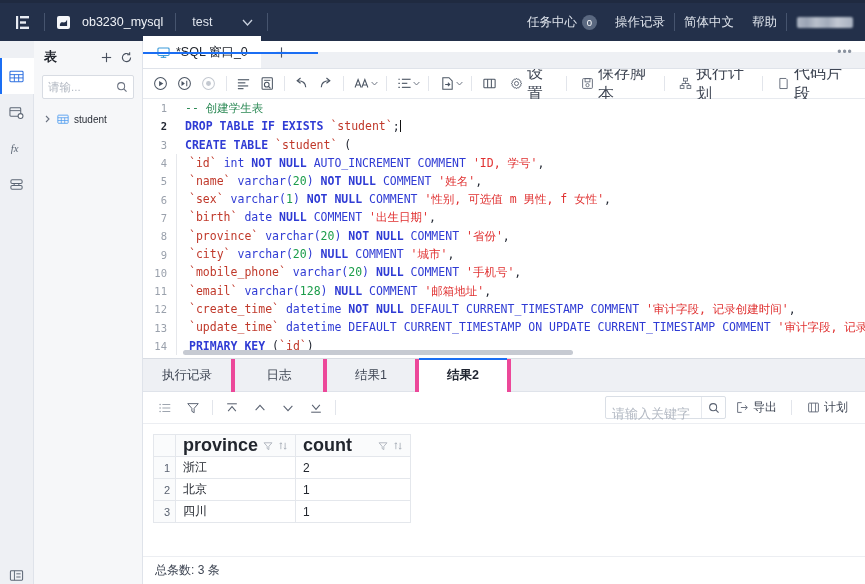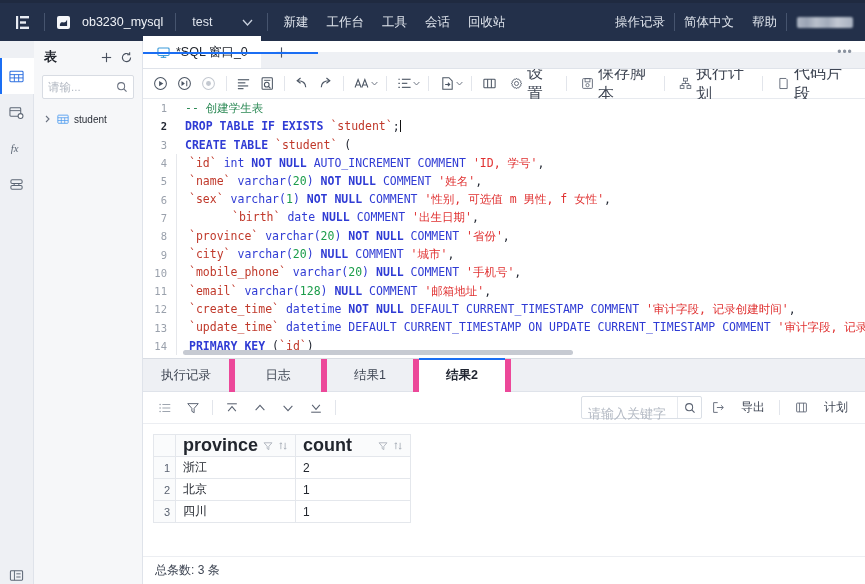--- a/index.html
+++ b/index.html
@@ -158,37 +158,37 @@
   .hscroll i{ display:block; height:5px; border-radius:3px; background:#c6cad2; width:390px; }
 
   
   .results{
     position:absolute; left:0; bottom:0; width:722px; height:226px; background:#fff;
     border-top:1px solid #d8dce3;
   }
   .rtabs{ height:33px; display:flex; background:#eef0f4; border-bottom:1px solid #dfe3ea;}
   .rtab{
     width:92px; display:flex; align-items:center; justify-content:center;
-    font-size:12.5px; color:#3f4654; border-right:6px solid #ec4899; height:33px; position:relative;
+    font-size:12.5px; color:#3f4654; border-right:4px solid #ec4899; height:33px; position:relative;
   }
   .rtab.active{ background:#fff; color:#1f2430; font-weight:bold; }
   .rtab.active:before{ content:""; position:absolute;left:0;right:0;top:-1px;height:2px;background:#1b6ef3;}
 
   .rtools{ height:32px; display:flex; align-items:center; padding:0 8px; border-bottom:1px solid #eceef2;}
   .rtool{ width:28px;height:26px;display:flex;align-items:center;justify-content:center;color:#5a6271;}
   .rsearch{
     margin-left:auto; display:flex; align-items:center; height:23px; border:1px solid #dadfe6; border-radius:2px;
   }
   .rsearch input{
     border:0;outline:0;width:95px;height:21px;padding:0 6px;font-size:13px;color:#333;
     font-family:inherit;background:transparent;margin-top:12px;
   }
   .rsearch input::placeholder{ color:#b3b9c3; }
   .rsearch .s-ico{ width:24px;height:21px;display:flex;align-items:center;justify-content:center;color:#5a6271;border-left:1px solid #e6e9ee;}
-  .rbtn{ display:flex;align-items:center;gap:16px;padding:0 9px;height:26px;font-size:12px;color:#3f4654;}
+  .rbtn{ display:flex;align-items:center;gap:4px;padding:0 9px;height:26px;font-size:12px;color:#3f4654;}
   .rbtn .bi{ width:14px;height:14px;display:flex;align-items:center;justify-content:center;color:#5a6271;}
 
   
   .grid{ padding:10px 0 0 10px; }
   table.gt{ border-collapse:collapse; font-size:12px; color:#22262e; }
   table.gt th, table.gt td{
     border:1px solid #e4e7ec; height:22px; padding:0 7px; text-align:left; font-weight:normal;
   }
   table.gt th{ background:#fafbfc; font-weight:bold; font-size:18px; }
   table.gt th.rownum, table.gt td.rownum{
@@ -229,29 +229,26 @@
     </div>
     <div class="tb-sep"></div>
     <div class="tb-test">test</div>
     <div class="tb-caret">
       <svg width="11" height="7" viewBox="0 0 11 7">
           <path d="M1 1 L5.5 6 L10 1" stroke="#c9d1de" stroke-width="1.3" fill="none"></path>
         </svg>
     </div>
     <div class="tb-sep"></div>
 
-    <div class="tb-menus">
-      <div class="tb-item">新建</div>
-      <div class="tb-item">工作台</div>
-      <div class="tb-item">工具</div>
-      <div class="tb-item">会话</div>
-      <div class="tb-item">回收站</div>
-    </div>
 
     <div class="tb-right">
+      <div class="tb-item">
+        <span>任务中心</span>
+        <span class="badge-count">0</span>
+      </div>
       <div class="tb-item">操作记录</div>
       <div class="tb-sep"></div>
       <div class="tb-item">简体中文</div>
       <div class="tb-item">帮助</div>
       <div class="tb-sep"></div>
       <div class="user-blur"></div>
     </div>
   </div>
 
   <div class="rail">
@@ -517,21 +514,21 @@
     </div>
 
     <div class="code">
       <div id="code-lines">
           <div class="cline"><div class="gut">1</div><div class="cbar none"></div><div class="ctext"><span class="cm">-- 创建学生表</span></div></div>
           <div class="cline"><div class="gut cur">2</div><div class="cbar none"></div><div class="ctext"><span class="kw">DROP TABLE IF EXISTS </span><span class="id">`student`</span><span class="pl">;</span><span class="caret-bar"></span></div></div>
           <div class="cline"><div class="gut">3</div><div class="cbar none"></div><div class="ctext"><span class="kw">CREATE TABLE </span><span class="id">`student`</span><span class="pl"> (</span></div></div>
           <div class="cline"><div class="gut">4</div><div class="cbar"></div><div class="ctext" style="padding-left: 6px;"><span class="id">`id`</span><span class="kw2"> int </span><span class="kw">NOT NULL </span><span class="kw2">AUTO_INCREMENT COMMENT </span><span class="str">'ID, 学号'</span><span class="pl">,</span></div></div>
           <div class="cline"><div class="gut">5</div><div class="cbar"></div><div class="ctext" style="padding-left: 6px;"><span class="id">`name`</span><span class="kw2"> varchar(</span><span class="num">20</span><span class="kw2">) </span><span class="kw">NOT NULL </span><span class="kw2">COMMENT </span><span class="str">'姓名'</span><span class="pl">,</span></div></div>
           <div class="cline"><div class="gut">6</div><div class="cbar"></div><div class="ctext" style="padding-left: 6px;"><span class="id">`sex`</span><span class="kw2"> varchar(</span><span class="num">1</span><span class="kw2">) </span><span class="kw">NOT NULL </span><span class="kw2">COMMENT </span><span class="str">'性别, 可选值 m 男性, f 女性'</span><span class="pl">,</span></div></div>
-          <div class="cline"><div class="gut">7</div><div class="cbar"></div><div class="ctext" style="padding-left: 6px; margin-left: 43px;"><span class="id">`birth`</span><span class="kw2"> date </span><span class="kw">NULL </span><span class="kw2">COMMENT </span><span class="str">'出生日期'</span><span class="pl">,</span></div></div>
+          <div class="cline"><div class="gut">7</div><div class="cbar"></div><div class="ctext" style="padding-left: 6px;"><span class="id">`birth`</span><span class="kw2"> date </span><span class="kw">NULL </span><span class="kw2">COMMENT </span><span class="str">'出生日期'</span><span class="pl">,</span></div></div>
           <div class="cline"><div class="gut">8</div><div class="cbar"></div><div class="ctext" style="padding-left: 6px;"><span class="id">`province`</span><span class="kw2"> varchar(</span><span class="num">20</span><span class="kw2">) </span><span class="kw">NOT NULL </span><span class="kw2">COMMENT </span><span class="str">'省份'</span><span class="pl">,</span></div></div>
           <div class="cline"><div class="gut">9</div><div class="cbar"></div><div class="ctext" style="padding-left: 6px;"><span class="id">`city`</span><span class="kw2"> varchar(</span><span class="num">20</span><span class="kw2">) </span><span class="kw">NULL </span><span class="kw2">COMMENT </span><span class="str">'城市'</span><span class="pl">,</span></div></div>
           <div class="cline"><div class="gut">10</div><div class="cbar"></div><div class="ctext" style="padding-left: 6px;"><span class="id">`mobile_phone`</span><span class="kw2"> varchar(</span><span class="num">20</span><span class="kw2">) </span><span class="kw">NULL </span><span class="kw2">COMMENT </span><span class="str">'手机号'</span><span class="pl">,</span></div></div>
           <div class="cline"><div class="gut">11</div><div class="cbar"></div><div class="ctext" style="padding-left: 6px;"><span class="id">`email`</span><span class="kw2"> varchar(</span><span class="num">128</span><span class="kw2">) </span><span class="kw">NULL </span><span class="kw2">COMMENT </span><span class="str">'邮箱地址'</span><span class="pl">,</span></div></div>
           <div class="cline"><div class="gut">12</div><div class="cbar"></div><div class="ctext" style="padding-left: 6px;"><span class="id">`create_time`</span><span class="kw2"> datetime </span><span class="kw">NOT NULL </span><span class="kw2">DEFAULT CURRENT_TIMESTAMP COMMENT </span><span class="str">'审计字段, 记录创建时间'</span><span class="pl">,</span></div></div>
           <div class="cline"><div class="gut">13</div><div class="cbar"></div><div class="ctext" style="padding-left: 6px;"><span class="id">`update_time`</span><span class="kw2"> datetime DEFAULT CURRENT_TIMESTAMP ON UPDATE CURRENT_TIMESTAMP COMMENT </span><span class="str">'审计字段, 记录修改时间'</span></div></div>
           <div class="cline"><div class="gut">14</div><div class="cbar"></div><div class="ctext" style="padding-left: 6px;"><span class="kw">PRIMARY KEY </span><span class="pl">(</span><span class="id">`id`</span><span class="pl">)</span></div></div>
         </div>
       <div class="hscroll">
           <i></i>

